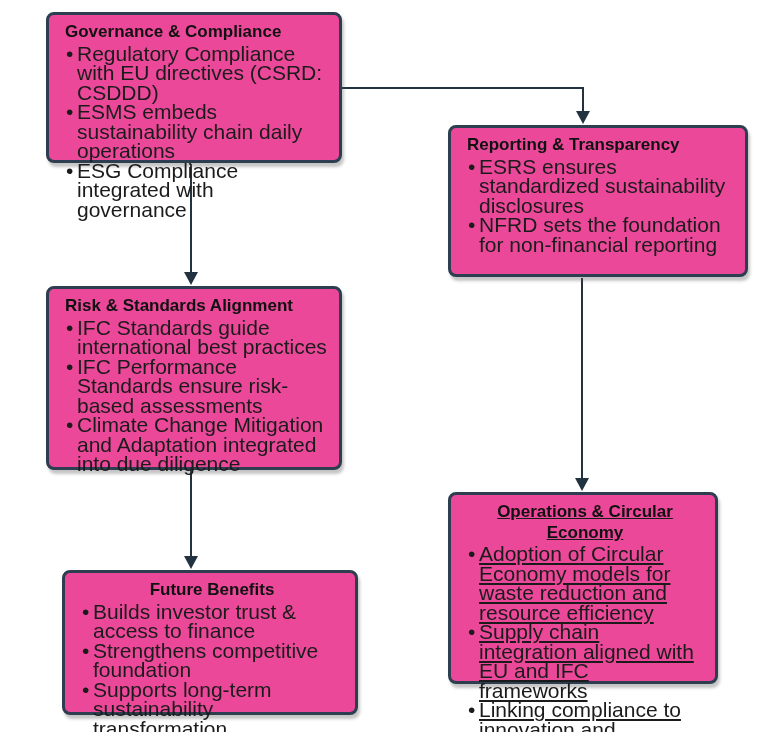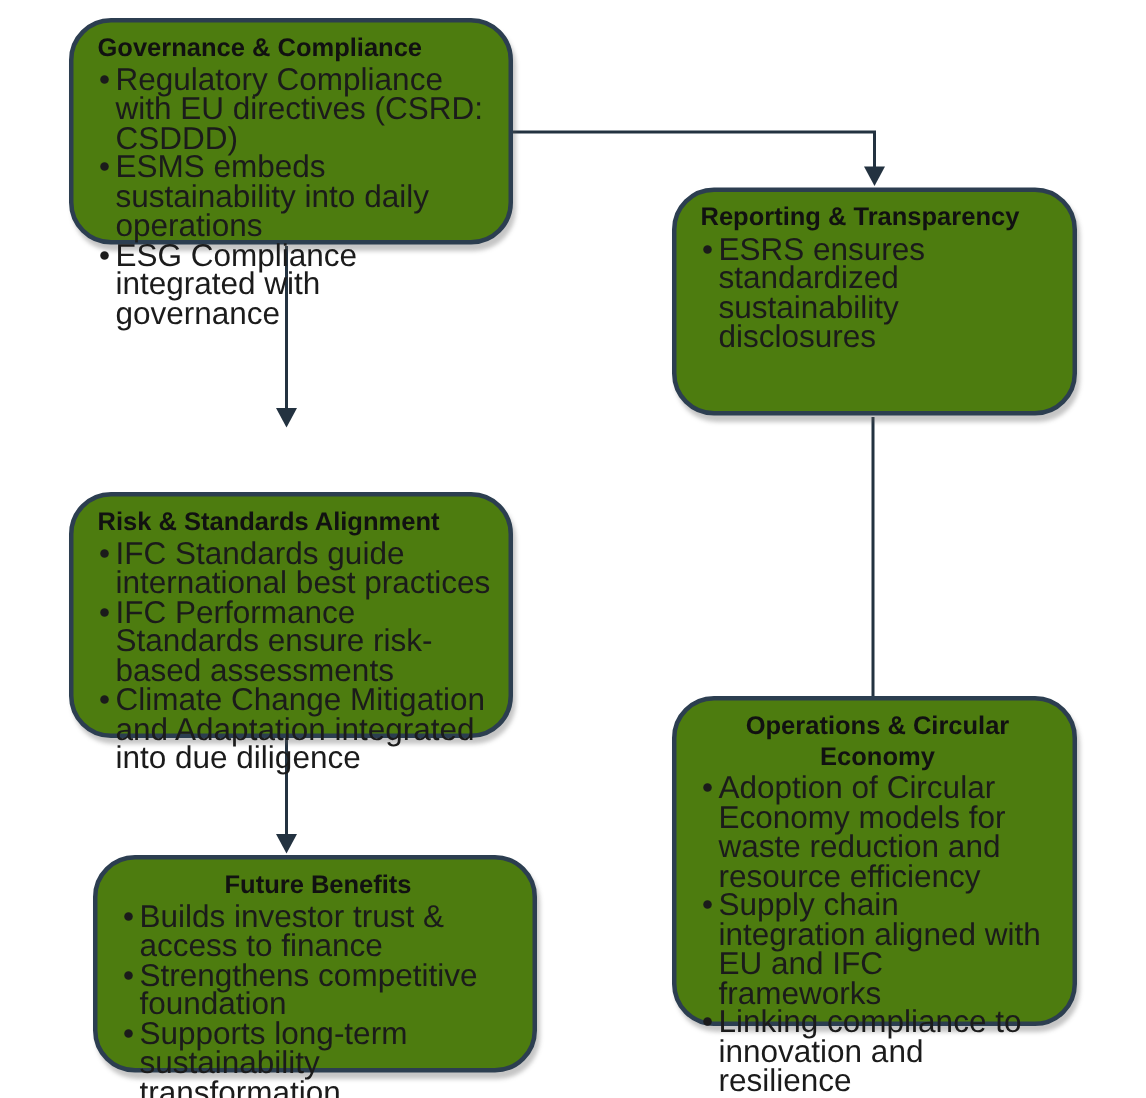--- a/index.html
+++ b/index.html
@@ -27,23 +27,23 @@
     stroke-width: 2;
     fill: none;
   }
   .connectors polygon {
     fill: #233240;
     stroke: none;
   }
   .node {
     position: absolute;
     box-sizing: border-box;
-    background: #4d7c0f;
+    background: #ec4899;
     border: 3px solid #2c3e50;
-    border-radius: 28px;
+    border-radius: 8px;
     box-shadow: 2px 4px 3px rgba(90, 90, 90, 0.35);
     padding: 5px 12px 4px 16px;
     color: #1b1b1b;
     z-index: 1;
   }
   .node-title {
     font-size: 17px;
     font-weight: bold;
     line-height: 1.22;
     color: #111111;
@@ -63,24 +63,24 @@
     padding-left: 12px;
   }
   .node-list li::before {
     content: "\2022";
     position: absolute;
     left: 1px;
     top: 0;
   }
   
   #node-governance  { left: 46px;  top: 12px;  width: 296px; height: 151px; }
-  #node-reporting   { left: 448px; top: 125px; width: 270px; height: 152px; }
-  #node-risk        { left: 46px;  top: 286px; width: 296px; height: 164px; margin-top: 42px; }
+  #node-reporting   { left: 448px; top: 125px; width: 300px; height: 152px; }
+  #node-risk        { left: 46px;  top: 286px; width: 296px; height: 184px; }
   #node-future      { left: 46px;  top: 570px; width: 296px; height: 145px; margin-left: 16px; }
-  #node-operations  { left: 448px; top: 464px; width: 270px; height: 220px; }
+  #node-operations  { left: 448px; top: 492px; width: 270px; height: 192px; text-decoration: underline; }
 </style>
 </head>
 <body>
 
 <div class="canvas">
 
   <svg class="connectors" width="764" height="732" viewBox="0 0 764 732">
     <g>
       <line x1="191" y1="164" x2="191" y2="273"></line>
       <polygon points="184,272 198,272 191,285"></polygon>
@@ -96,29 +96,30 @@
     <g>
       <line x1="582" y1="278" x2="582" y2="479"></line>
       <polygon points="575,478 589,478 582,491"></polygon>
     </g>
   </svg>
 
   <div class="node title-left" id="node-governance">
     <div class="node-title">Governance &amp; Compliance</div>
     <ul class="node-list">
       <li><span>Regulatory Compliance with EU directives (CSRD: CSDDD)</span></li>
-      <li><span>ESMS embeds sustainability into daily operations</span></li>
+      <li><span>ESMS embeds sustainability chain daily operations</span></li>
       <li><span>ESG Compliance integrated with governance</span></li>
     </ul>
   </div>
 
   <div class="node title-left" id="node-reporting">
     <div class="node-title">Reporting &amp; Transparency</div>
     <ul class="node-list">
       <li><span>ESRS ensures standardized sustainability disclosures</span></li>
+      <li><span>NFRD sets the foundation for non-financial reporting</span></li>
     </ul>
   </div>
 
   <div class="node title-left" id="node-risk">
     <div class="node-title">Risk &amp; Standards Alignment</div>
     <ul class="node-list">
       <li><span>IFC Standards guide international best practices</span></li>
       <li><span>IFC Performance Standards ensure risk-based assessments</span></li>
       <li><span>Climate Change Mitigation and Adaptation integrated into due diligence</span></li>
     </ul>

